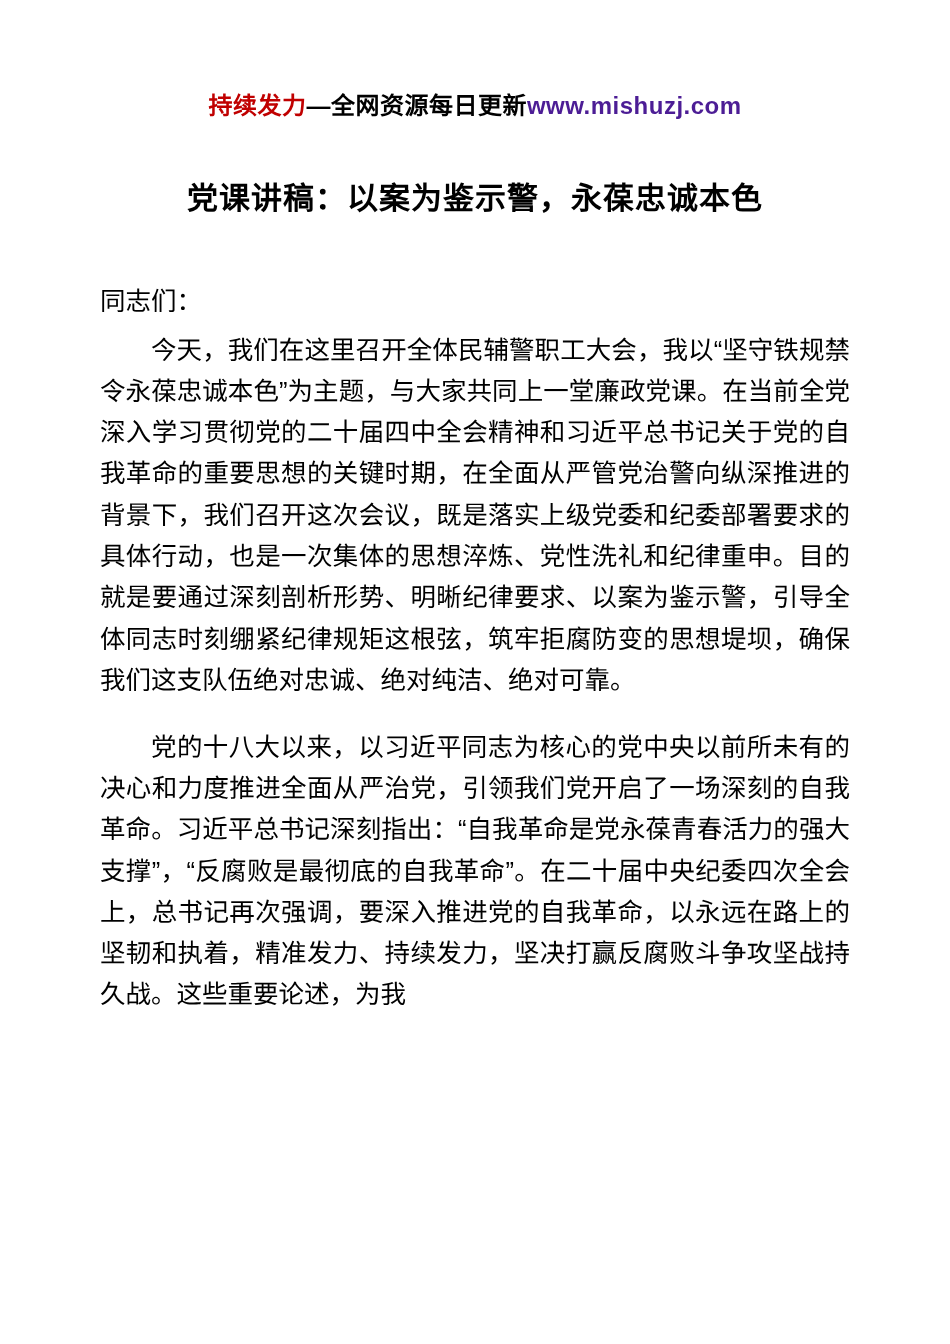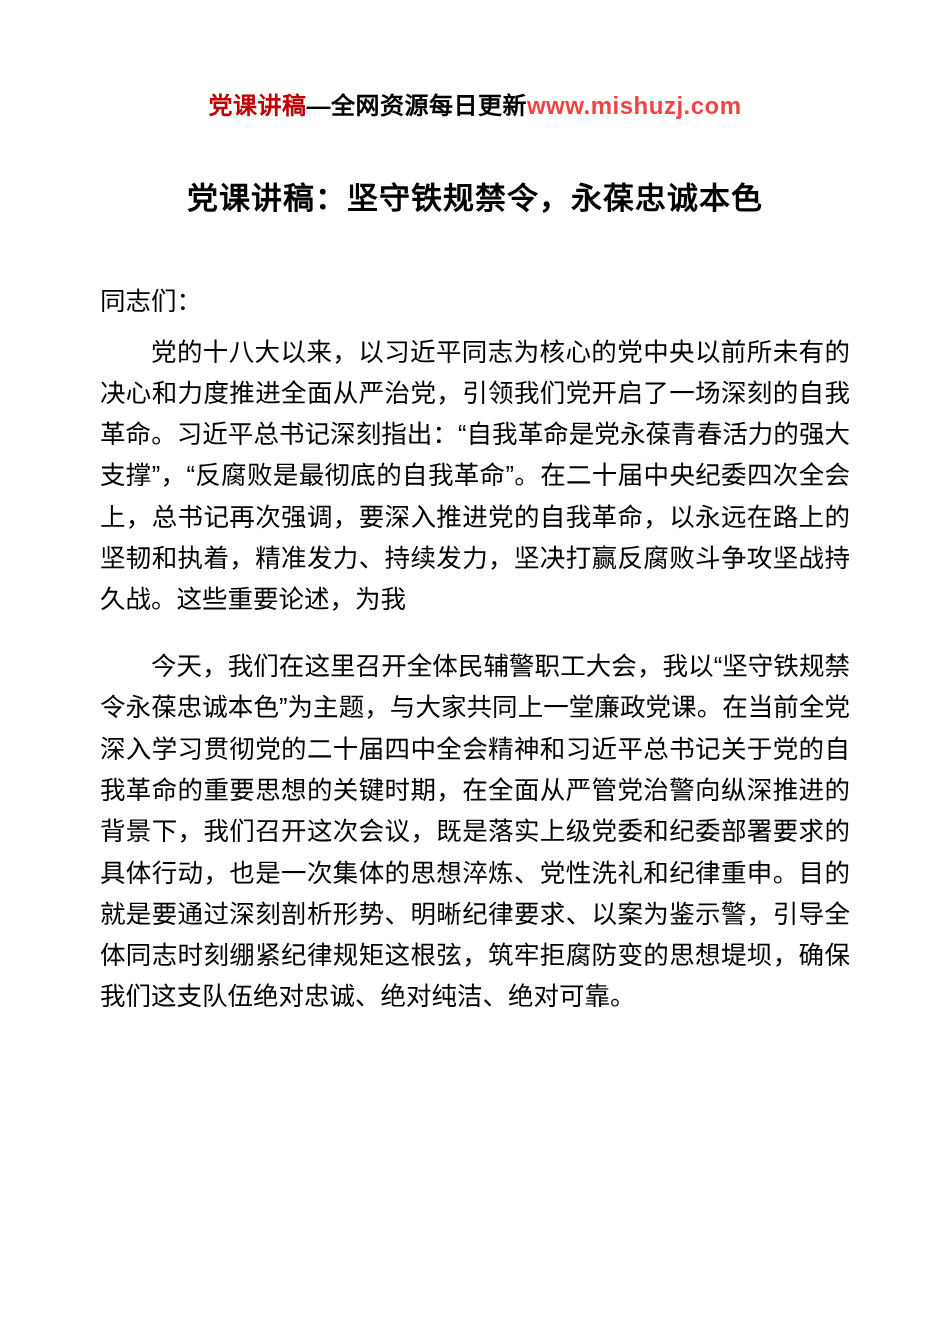--- a/index.html
+++ b/index.html
@@ -34,21 +34,21 @@
     color: #c00000;
   }
   .header-line .sep {
     color: #000000;
   }
   .header-line .tagline {
     color: #000000;
     text-align: center;
   }
   .header-line .site {
-    color: #ef4444;
+    color: #4c1d95;
     text-align: center;
   }
   .doc-title {
     margin-top: 52px;
     text-align: center;
     font-size: 31px;
     font-weight: bold;
     letter-spacing: 1px;
     color: #000000;
   }
@@ -70,24 +70,24 @@
   .para.first {
     margin-top: 8px;
   }
 </style>
 </head>
 <body>
 
 <div class="page">
 
   <div class="header-line">
-    <span class="brand">党课讲稿</span><span class="sep">—</span><span class="tagline">全网资源每日更新</span><span class="site">www.mishuzj.com</span>
+    <span class="brand">持续发力</span><span class="sep">—</span><span class="tagline">全网资源每日更新</span><span class="site">www.mishuzj.com</span>
   </div>
 
-  <h1 class="doc-title">党课讲稿：坚守铁规禁令，永葆忠诚本色</h1>
+  <h1 class="doc-title">党课讲稿：以案为鉴示警，永葆忠诚本色</h1>
 
   <div class="salutation">同志们：</div>
 
+  <p class="para first">今天，我们在这里召开全体民辅警职工大会，我以“坚守铁规禁令永葆忠诚本色”为主题，与大家共同上一堂廉政党课。在当前全党深入学习贯彻党的二十届四中全会精神和习近平总书记关于党的自我革命的重要思想的关键时期，在全面从严管党治警向纵深推进的背景下，我们召开这次会议，既是落实上级党委和纪委部署要求的具体行动，也是一次集体的思想淬炼、党性洗礼和纪律重申。目的就是要通过深刻剖析形势、明晰纪律要求、以案为鉴示警，引导全体同志时刻绷紧纪律规矩这根弦，筑牢拒腐防变的思想堤坝，确保我们这支队伍绝对忠诚、绝对纯洁、绝对可靠。</p>
+
   <p class="para">党的十八大以来，以习近平同志为核心的党中央以前所未有的决心和力度推进全面从严治党，引领我们党开启了一场深刻的自我革命。习近平总书记深刻指出：“自我革命是党永葆青春活力的强大支撑”，“反腐败是最彻底的自我革命”。在二十届中央纪委四次全会上，总书记再次强调，要深入推进党的自我革命，以永远在路上的坚韧和执着，精准发力、持续发力，坚决打赢反腐败斗争攻坚战持久战。这些重要论述，为我</p>
-
-  <p class="para first">今天，我们在这里召开全体民辅警职工大会，我以“坚守铁规禁令永葆忠诚本色”为主题，与大家共同上一堂廉政党课。在当前全党深入学习贯彻党的二十届四中全会精神和习近平总书记关于党的自我革命的重要思想的关键时期，在全面从严管党治警向纵深推进的背景下，我们召开这次会议，既是落实上级党委和纪委部署要求的具体行动，也是一次集体的思想淬炼、党性洗礼和纪律重申。目的就是要通过深刻剖析形势、明晰纪律要求、以案为鉴示警，引导全体同志时刻绷紧纪律规矩这根弦，筑牢拒腐防变的思想堤坝，确保我们这支队伍绝对忠诚、绝对纯洁、绝对可靠。</p>
 
 </div>
 
 </body></html>

